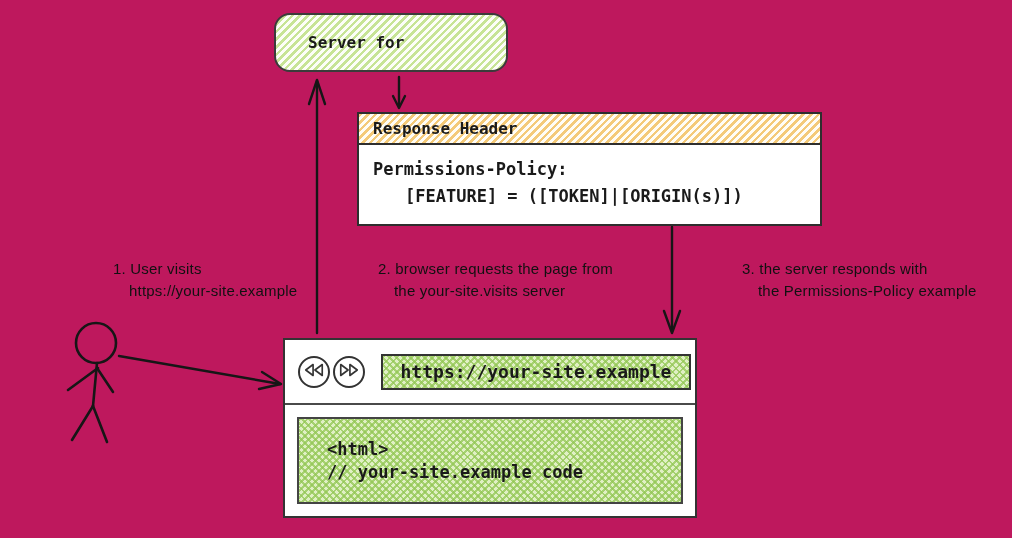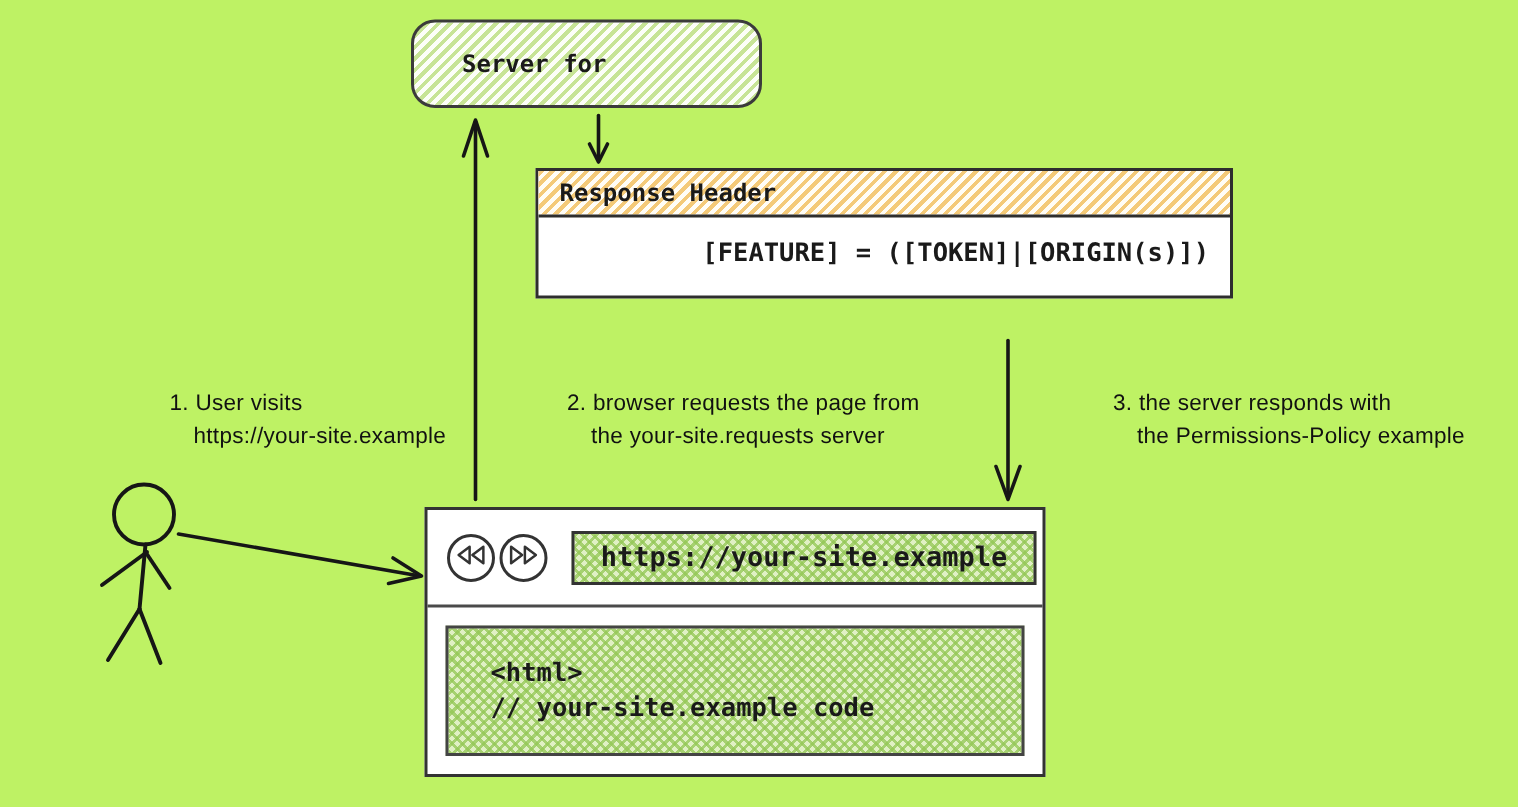--- a/index.html
+++ b/index.html
@@ -1,18 +1,18 @@
 <!DOCTYPE html>
 <html><head>
 <meta charset="utf-8">
 <style>
   * { margin:0; padding:0; box-sizing:border-box; }
   html,body { background:#ffffff; }
   .canvas {
-    position:relative; width:1012px; height:538px; background:#bef264;
+    position:relative; width:1012px; height:538px; background:#be185d;
     font-family:"DejaVu Sans", sans-serif; color:#1a1a1a; overflow:hidden;
   }
   .mono { font-family:"DejaVu Sans Mono", monospace; font-weight:bold; }
 
   
   .hatch-green {
     background-color:#fcfef8;
     background-image:repeating-linear-gradient(135deg,#c7e496 0 2.6px,rgba(255,255,255,0) 2.6px 5.4px);
   }
   .hatch-orange {
@@ -37,21 +37,21 @@
   
   .response-box {
     position:absolute; left:357px; top:112px; width:465px;
     border:2px solid #2e2e2e; background:#ffffff;
   }
   .response-title {
     height:31px; line-height:29px; padding-left:14px;
     border-bottom:2px solid #2e2e2e; font-size:16px;
   }
   .response-body { padding:11px 14px 14px 14px; font-size:17px; line-height:27px; }
-  .response-body .indent { padding-left:32px;text-align:right; }
+  .response-body .indent { padding-left:32px; }
 
   
   .step {
     position:absolute; font-family:"Liberation Sans", sans-serif;
     font-size:15px; line-height:22px; color:#111111; letter-spacing:0.2px;margin-left:45px;
   }
   .step .l2 { padding-left:16px; }
   .step1 { left:68px;  top:258px; }
   .step2 { left:333px; top:258px; }
   .step3 { left:697px; top:258px; }
@@ -129,31 +129,32 @@
     </g>
   </svg>
 
   <div class="server-box hatch-green mono">
     <div>Server for</div>
   </div>
 
   <div class="response-box">
     <div class="response-title hatch-orange mono">Response Header</div>
     <div class="response-body mono">
+      <div>Permissions-Policy:</div>
       <div class="indent">[FEATURE] = ([TOKEN]|[ORIGIN(s)])</div>
     </div>
   </div>
 
   <div class="step step1">
     <div>1. User visits</div>
     <div class="l2">https://your-site.example</div>
   </div>
   <div class="step step2">
     <div>2. browser requests the page from</div>
-    <div class="l2">the your-site.requests server</div>
+    <div class="l2">the your-site.visits server</div>
   </div>
   <div class="step step3">
     <div>3. the server responds with</div>
     <div class="l2">the Permissions-Policy example</div>
   </div>
 
   <div class="browser">
     <div class="toolbar">
       <div class="nav-btn back">
         <span>

